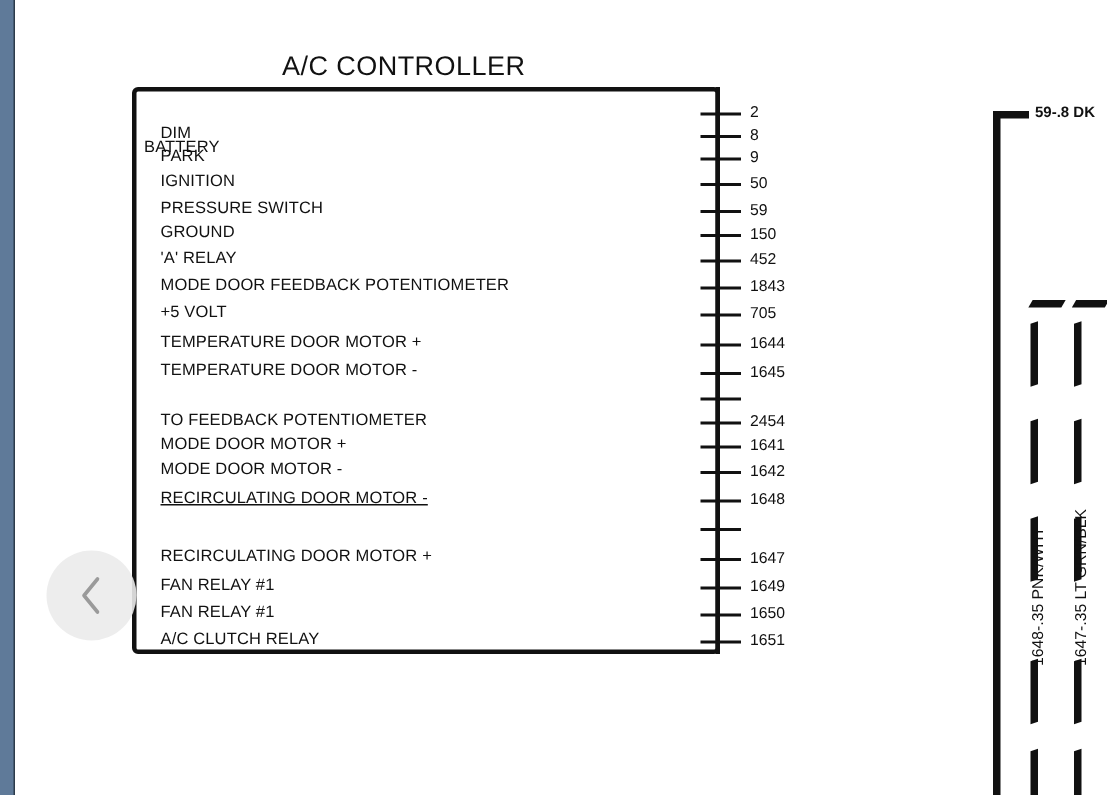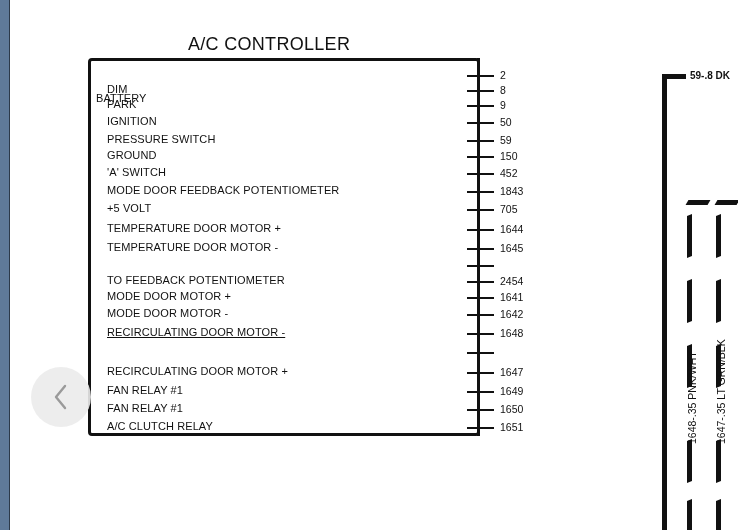--- a/index.html
+++ b/index.html
@@ -43,21 +43,21 @@
     <div class="pin" style="left: 500px; top: 99px;">9</div>
     <div class="label" style="left: 107px; top: 115px;">IGNITION</div>
     <div class="tick" style="left: 467px; top: 122px; width: 27px;"></div>
     <div class="pin" style="left: 500px; top: 116px;">50</div>
     <div class="label" style="left: 107px; top: 133px;">PRESSURE SWITCH</div>
     <div class="tick" style="left: 467px; top: 140px; width: 27px;"></div>
     <div class="pin" style="left: 500px; top: 134px;">59</div>
     <div class="label" style="left: 107px; top: 149px;">GROUND</div>
     <div class="tick" style="left: 467px; top: 156px; width: 27px;"></div>
     <div class="pin" style="left: 500px; top: 150px;">150</div>
-    <div class="label" style="left: 107px; top: 166px;">'A' SWITCH</div>
+    <div class="label" style="left: 107px; top: 166px;">'A' RELAY</div>
     <div class="tick" style="left: 467px; top: 173px; width: 27px;"></div>
     <div class="pin" style="left: 500px; top: 167px;">452</div>
     <div class="label" style="left: 107px; top: 184px;">MODE DOOR FEEDBACK POTENTIOMETER</div>
     <div class="tick" style="left: 467px; top: 191px; width: 27px;"></div>
     <div class="pin" style="left: 500px; top: 185px;">1843</div>
     <div class="label" style="left: 107px; top: 202px;">+5 VOLT</div>
     <div class="tick" style="left: 467px; top: 209px; width: 27px;"></div>
     <div class="pin" style="left: 500px; top: 203px;">705</div>
     <div class="label" style="left: 107px; top: 222px;">TEMPERATURE DOOR MOTOR +</div>
     <div class="tick" style="left: 467px; top: 229px; width: 27px;"></div>

